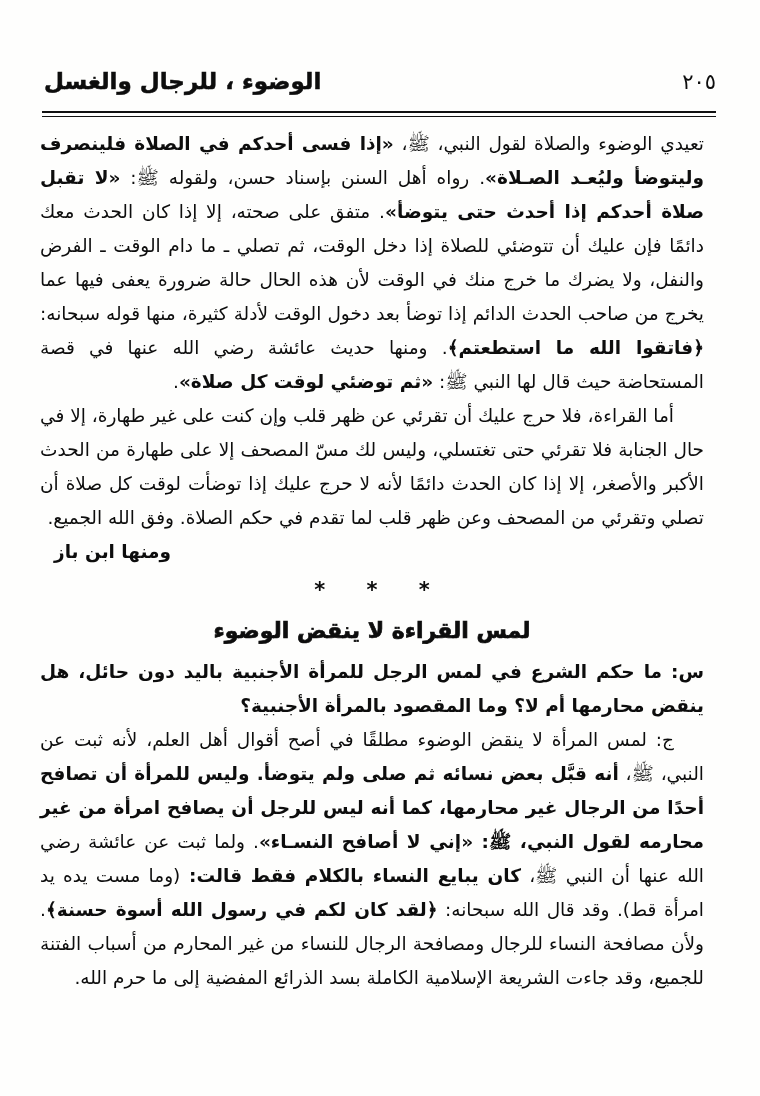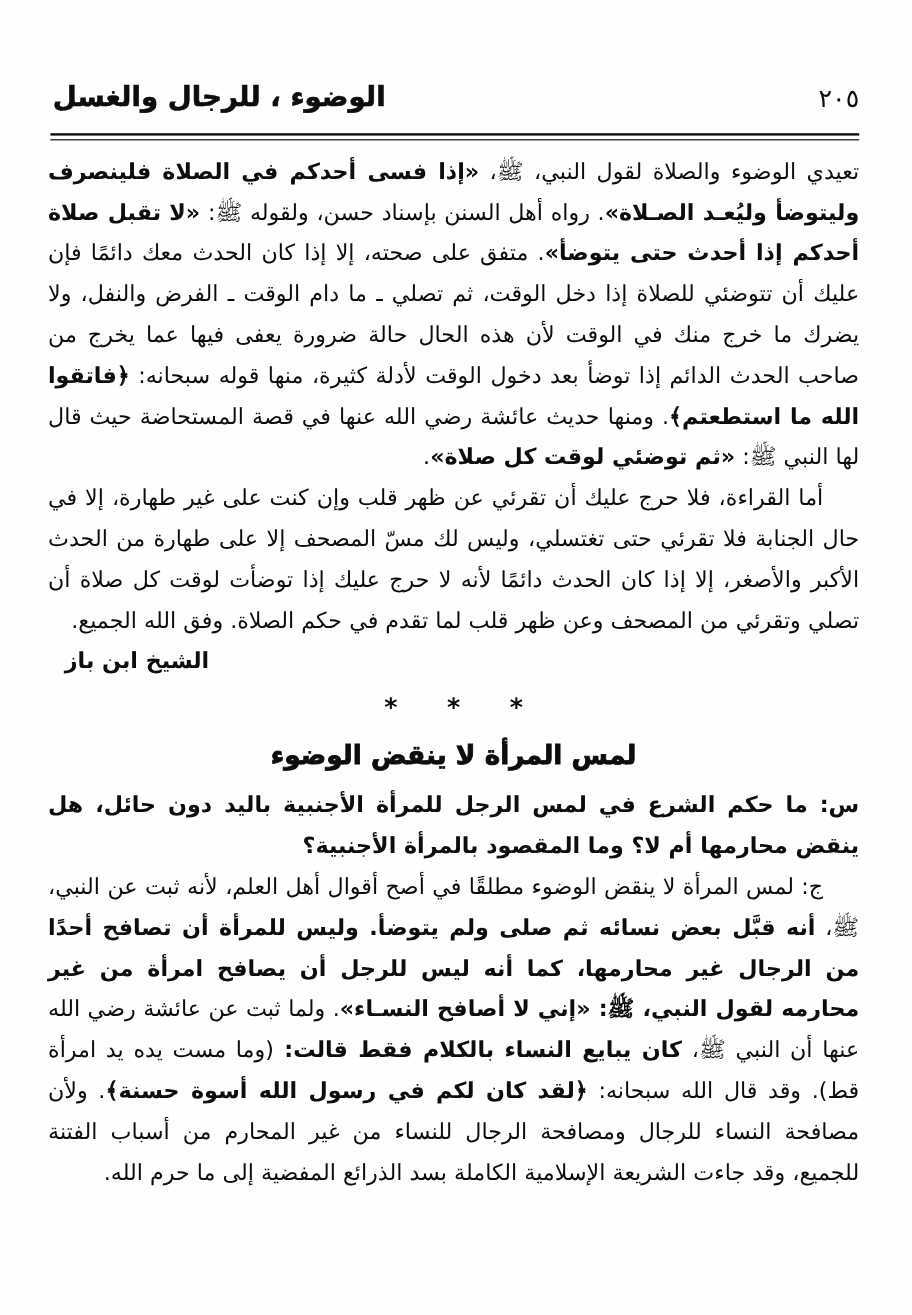--- a/index.html
+++ b/index.html
@@ -38,21 +38,21 @@
   .head-rule {
     position: absolute;
     top: 111px; right: 44px; left: 42px;
     height: 3px;
     border-top: 2px solid #111;
     border-bottom: 1px solid #111;
   }
   
   .body-text {
     position: absolute;
-    top: 127px; right: 44px; left: 40px;
+    top: 127px; right: 56px; left: 40px;
     font-size: 18.5px;
     line-height: 34px;
     text-align: justify;
     text-justify: inter-word;
   }
   .block { margin: 0; }
   .block.indent { text-indent: 30px; }
   .b { font-weight: bold; }
   .question { font-weight: bold; }
   .signature {
@@ -86,20 +86,20 @@
     <span class="page-number">٢٠٥</span>
     <span class="book-title">الوضوء ، للرجال والغسل</span>
   </div>
 
   <div class="head-rule"></div>
 
   <div class="body-text">
 
   <div class="block paragraph"><span>تعيدي الوضوء والصلاة لقول النبي، ﷺ، </span><span class="b">«إذا فسى أحدكم في الصلاة فلينصرف وليتوضأ وليُعـد الصـلاة»</span><span>. رواه أهل السنن بإسناد حسن، ولقوله ﷺ: </span><span class="b">«لا تقبل صلاة أحدكم إذا أحدث حتى يتوضأ»</span><span>. متفق على صحته، إلا إذا كان الحدث معك دائمًا فإن عليك أن تتوضئي للصلاة إذا دخل الوقت، ثم تصلي ـ ما دام الوقت ـ الفرض والنفل، ولا يضرك ما خرج منك في الوقت لأن هذه الحال حالة ضرورة يعفى فيها عما يخرج من صاحب الحدث الدائم إذا توضأ بعد دخول الوقت لأدلة كثيرة، منها قوله سبحانه: </span><span class="b">﴿فاتقوا الله ما استطعتم﴾</span><span>. ومنها حديث عائشة رضي الله عنها في قصة المستحاضة حيث قال لها النبي ﷺ: </span><span class="b">«ثم توضئي لوقت كل صلاة»</span><span>.</span></div>
       <div class="block paragraph indent"><span>أما القراءة، فلا حرج عليك أن تقرئي عن ظهر قلب وإن كنت على غير طهارة، إلا في حال الجنابة فلا تقرئي حتى تغتسلي، وليس لك مسّ المصحف إلا على طهارة من الحدث الأكبر والأصغر، إلا إذا كان الحدث دائمًا لأنه لا حرج عليك إذا توضأت لوقت كل صلاة أن تصلي وتقرئي من المصحف وعن ظهر قلب لما تقدم في حكم الصلاة. وفق الله الجميع.</span></div>
-      <div class="block signature"><span class="b">الشيخ ابن باز</span></div>
+      <div class="block signature"><span class="b">ومنها ابن باز</span></div>
       <div class="block separator"><span class="b">* * *</span></div>
-      <div class="block heading"><span class="b">لمس المرأة لا ينقض الوضوء</span></div>
+      <div class="block heading"><span class="b">لمس القراءة لا ينقض الوضوء</span></div>
       <div class="block question"><span class="b">س: ما حكم الشرع في لمس الرجل للمرأة الأجنبية باليد دون حائل، هل ينقض محارمها أم لا؟ وما المقصود بالمرأة الأجنبية؟</span></div>
       <div class="block paragraph indent"><span>ج: لمس المرأة لا ينقض الوضوء مطلقًا في أصح أقوال أهل العلم، لأنه ثبت عن النبي، ﷺ، </span><span class="b">أنه قبَّل بعض نسائه ثم صلى ولم يتوضأ. وليس للمرأة أن تصافح أحدًا من الرجال غير محارمها، كما أنه ليس للرجل أن يصافح امرأة من غير محارمه لقول النبي، ﷺ: «إني لا أصافح النسـاء»</span><span>. ولما ثبت عن عائشة رضي الله عنها أن النبي ﷺ، </span><span class="b">كان يبايع النساء بالكلام فقط قالت: </span><span>(وما مست يده يد امرأة قط). وقد قال الله سبحانه: </span><span class="b">﴿لقد كان لكم في رسول الله أسوة حسنة﴾</span><span>. ولأن مصافحة النساء للرجال ومصافحة الرجال للنساء من غير المحارم من أسباب الفتنة للجميع، وقد جاءت الشريعة الإسلامية الكاملة بسد الذرائع المفضية إلى ما حرم الله.</span></div>
     </div>
 
 </div>
 
 </body></html>

